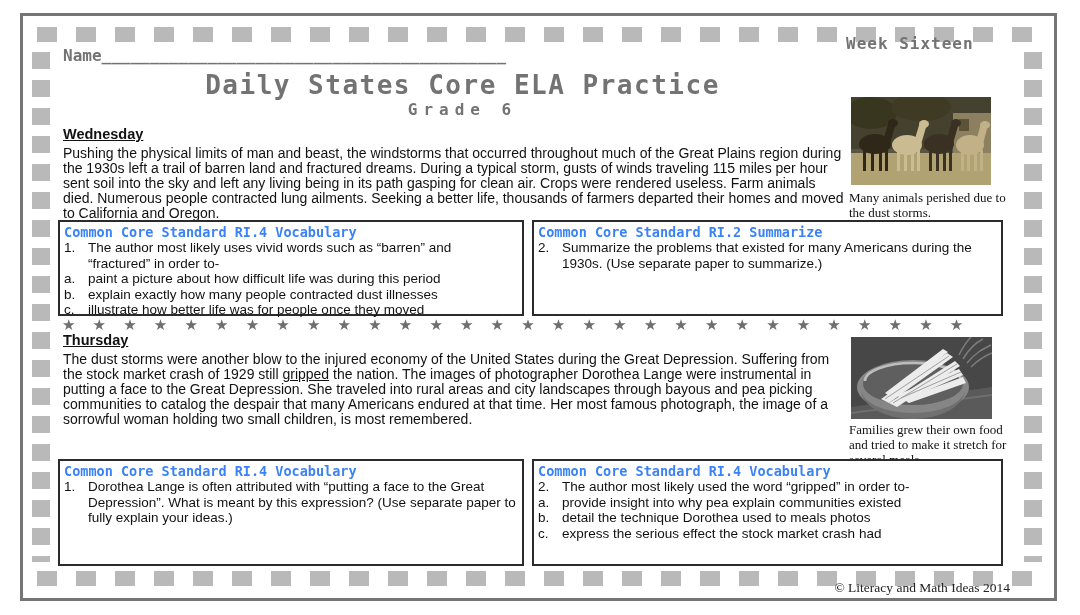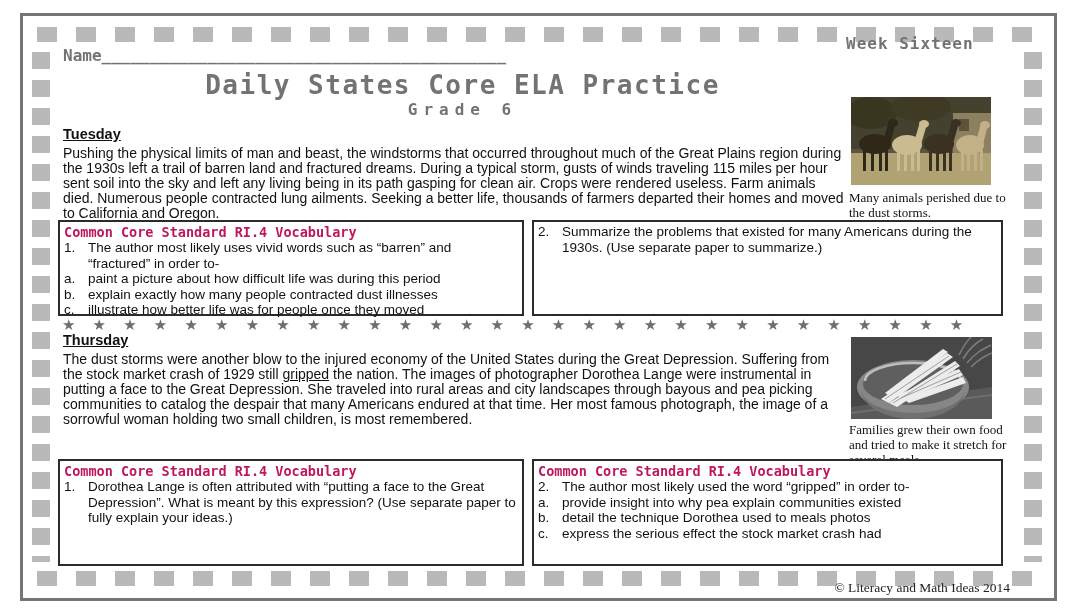--- a/index.html
+++ b/index.html
@@ -30,21 +30,21 @@
   .photo{position:absolute;left:851px;width:140px;}
   .photo svg{display:block;}
   .caption{position:absolute;left:849px;width:158px;
            font-family:"Liberation Serif",serif;font-size:13px;line-height:15px;}
   .qrow{position:absolute;left:58px;width:945px;display:flex;gap:8px;}
   .qbox{border:2px solid #2b2b2b;background:#fff;box-sizing:border-box;
         padding:2px 5px 2px 4px;}
   .qbox-1{width:466px;}
   .qbox-2{width:471px;}
   .qhead{font-family:"DejaVu Sans Mono",monospace;font-weight:bold;font-size:13.5px;
-         color:#be185d;white-space:nowrap;}
+         color:#3b82f6;white-space:nowrap;}
   .qitem{display:flex;font-size:13.5px;line-height:15.5px;}
   .qlabel{flex:0 0 24px;}
   .qtext{flex:1;}
   .stars{position:absolute;left:62px;top:316px;width:945px;color:#6f6f6f;
          font-size:15px;word-spacing:13px;white-space:nowrap;overflow:hidden;}
   .underlined{text-decoration:underline;}
   .copyright{position:absolute;left:700px;top:580px;width:310px;text-align:right;
              font-family:"Liberation Serif",serif;font-size:13.5px;color:#222;}
 </style>
 </head>
@@ -55,21 +55,21 @@
   <div class="sq-strip sq-bottom"></div>
   <div class="sq-strip sq-left"></div>
   <div class="sq-strip sq-right"></div>
 </div>
 
 <div class="name-row kid"><span>Name</span><span>__________________________________________</span></div>
 <div class="week kid">Week Sixteen</div>
 <div class="title kid">Daily States Core ELA Practice</div>
 <div class="subtitle kid">Grade 6</div>
 
-<div class="day-head" style="top:126px;">Tuesday</div>
+<div class="day-head" style="top:126px;">Wednesday</div>
 <div class="para" style="top:146px;">Pushing the physical limits of man and beast, the windstorms that occurred throughout much of the Great Plains region during the 1930s left a trail of barren land and fractured dreams.  During a typical storm, gusts of winds traveling 115 miles per hour sent soil into the sky and left any living being in its path gasping for clean air.  Crops were rendered useless.  Farm animals died.  Numerous people contracted lung ailments.  Seeking a better life, thousands of farmers departed their homes and moved to California and Oregon.</div>
 
 <div class="photo" style="top:97px;">
   <svg width="140" height="88" viewBox="0 0 140 88">
     <rect width="140" height="88" fill="#5a5540"></rect>
     <rect y="0" width="140" height="52" fill="#45412f"></rect>
     <ellipse cx="20" cy="16" rx="26" ry="16" fill="#39361f"></ellipse>
     <ellipse cx="70" cy="10" rx="30" ry="14" fill="#3e3a24"></ellipse>
     <rect x="102" y="16" width="38" height="40" fill="#8d8060"></rect>
     <rect x="108" y="22" width="10" height="12" fill="#5c5338"></rect>
@@ -133,20 +133,21 @@
           <span class="qlabel">b.</span>
           <span class="qtext">explain exactly how many people contracted dust illnesses</span>
         </div>
         <div class="qitem">
           <span class="qlabel">c.</span>
           <span class="qtext">illustrate how better life was for people once they moved</span>
         </div>
       </div>
   </div>
   <div class="qbox qbox-2" style="height:96px;">
+    <div class="qhead">Common Core Standard RI.2 Summarize</div>
     <div>
         <div class="qitem">
           <span class="qlabel">2.</span>
           <span class="qtext">Summarize the problems that existed for many Americans during the 1930s.  (Use separate paper to summarize.)</span>
         </div>
       </div>
   </div>
 </div>
 
 <div class="stars">★ ★ ★ ★ ★ ★ ★ ★ ★ ★ ★ ★ ★ ★ ★ ★ ★ ★ ★ ★ ★ ★ ★ ★ ★ ★ ★ ★ ★ ★</div>

